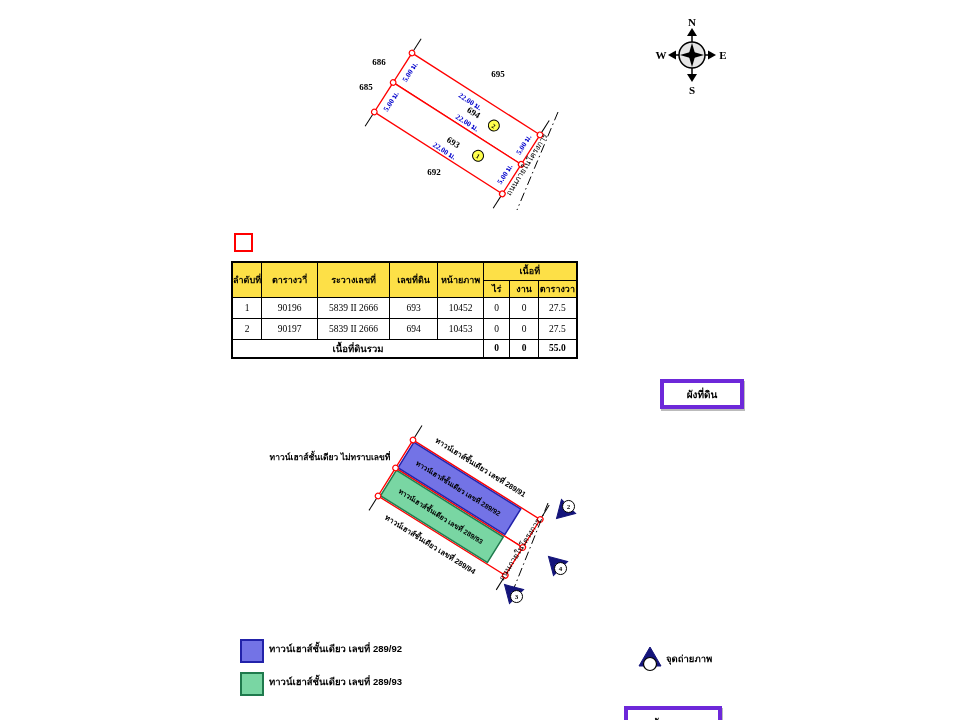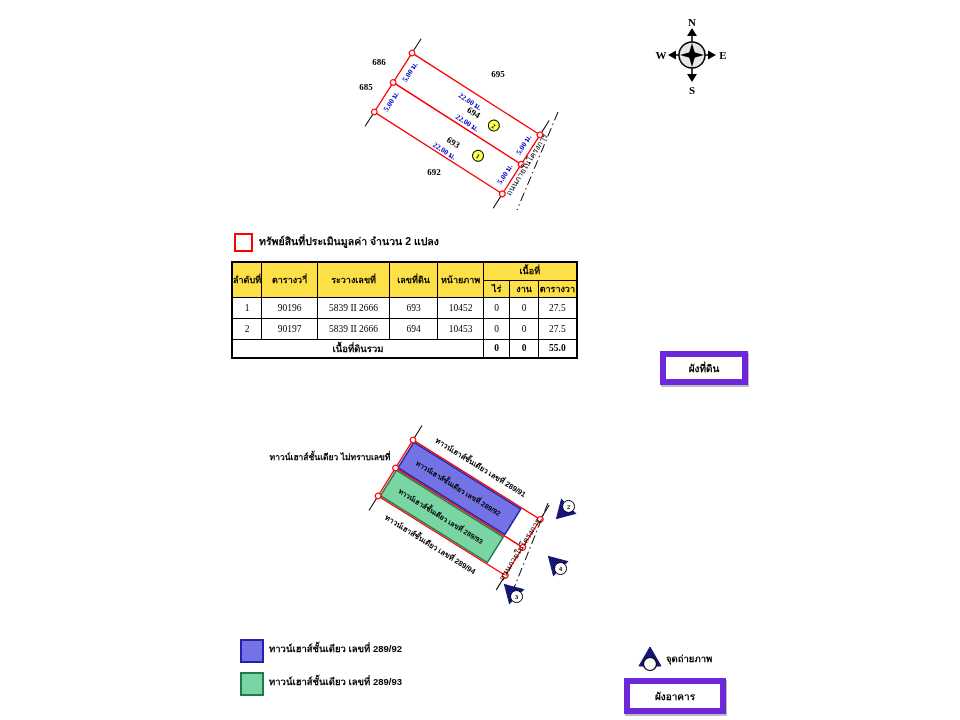--- a/index.html
+++ b/index.html
@@ -17,22 +17,22 @@
   .area-table{left:231px;top:261px;border-collapse:collapse;table-layout:fixed;}
   .area-table td,.area-table th{border:1px solid #000;text-align:center;vertical-align:middle;
       padding:0;font-size:9.5px;overflow:hidden;white-space:nowrap;}
   .area-table th{background:#fde047;font-weight:bold;font-size:9px;font-family:"Liberation Sans",sans-serif;}
   .area-table{border:2px solid #000;}
   .area-table td{font-family:"Liberation Serif",serif;}
   .area-table .trow td{font-weight:bold;font-family:"Liberation Sans",sans-serif;}
   .area-table .trow td.num{font-family:"Liberation Serif",serif;}
 
   
-  .badge{border:6px solid #6d28d9;background:#fff;display:flex;align-items:center;justify-content:center;
-         font-size:10px;font-weight:bold;box-shadow:1px 2px 0 #bbb;}
+  .badge{border:4px solid #6d28d9;background:#fff;display:flex;align-items:center;justify-content:center;
+         font-size:10px;font-weight:bold;box-shadow:1px 2px 0 #bbb;margin-top:28px;}
   .badge-land{left:660px;top:351px;width:76px;height:22px;}
   .badge-bldg{left:624px;top:678px;width:90px;height:24px;}
 
   
   .bl-swatch{width:20px;height:20px;border:2px solid;}
   .bl-swatch.blue{left:240px;top:639px;background:#7373e6;border-color:#2222aa;}
   .bl-swatch.green{left:240px;top:672px;background:#79d6a3;border-color:#1f7a4d;}
   .bl-label{font-size:9.5px;font-weight:bold;line-height:24px;}
   .bl-label.b1{left:269px;top:637px;}
   .bl-label.b2{left:269px;top:670px;}
@@ -154,21 +154,20 @@
       </g>
       <g transform="translate(513,593)">
         <polygon points="0,-12 -10,5 10,5" transform="rotate(-45)" fill="#14147a" stroke="#14147a"></polygon>
         <circle cx="3.54" cy="3.54" r="6" fill="#fff" stroke="#000" stroke-width="1"></circle>
         <text x="3.54" y="6.3" text-anchor="middle" font-size="7" font-weight="bold">3</text>
       </g>
     </g>
   </svg>
 
   <div class="abs assess-swatch"></div>
-  <div class="abs assess-label">ทรัพย์สินที่ประเมินมูลค่า จำนวน 2 แปลง</div>
 
   <table class="abs area-table">
     <colgroup>
       <col style="width:29px">
         <col style="width:56px">
         <col style="width:72px">
         <col style="width:48px">
       <col style="width:46px">
         <col style="width:26px">
         <col style="width:29px">

